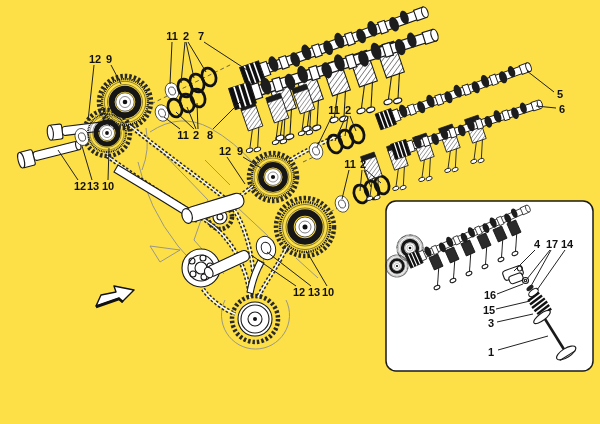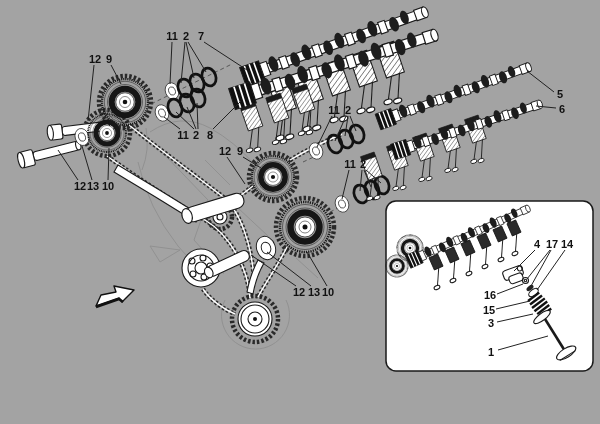--- a/index.html
+++ b/index.html
@@ -1,16 +1,16 @@
 <!DOCTYPE html>
 <html><head>
 <meta charset="utf-8">
 <style>
   html,body{margin:0;padding:0;background:#fff;}
-  .stage{position:relative;width:600px;height:424px;background:#a3a3a3;overflow:hidden;
+  .stage{position:relative;width:600px;height:424px;background:#fde047;overflow:hidden;
          font-family:"Liberation Sans",sans-serif;}
   svg{position:absolute;left:0;top:0;}
   .ln{stroke:#1a1a1a;fill:none;stroke-width:1.1;}
   .fill{fill:#ffffff;stroke:#1a1a1a;stroke-width:1.1;}
   .cast{stroke:#8f8f8f;fill:none;stroke-width:0.9;}
   .chainD{stroke:#2a2a2a;fill:none;stroke-width:4.5;stroke-dasharray:2.5 2;}
   .chainW{stroke:#ffffff;fill:none;stroke-width:1.4;}
   .teeth{stroke:#1a1a1a;fill:none;stroke-dasharray:2.6 2;}
   .leader{stroke:#222222;stroke-width:1;fill:none;}
   .callout{font:bold 11px "Liberation Sans",sans-serif;fill:#111111;text-anchor:middle;}

